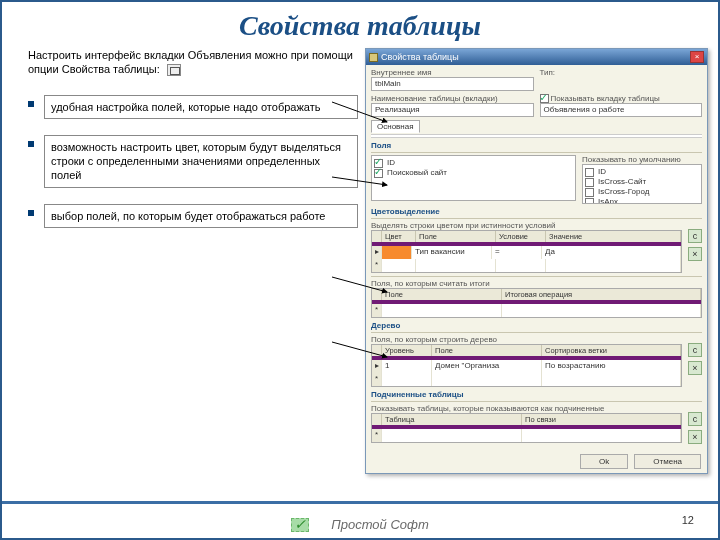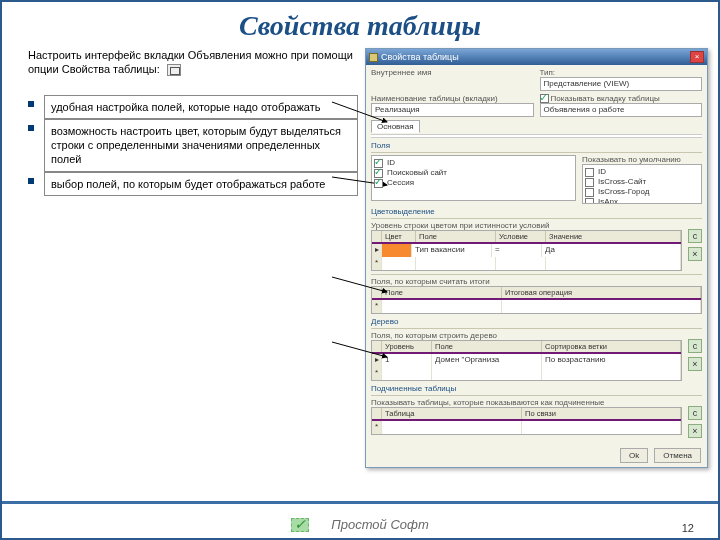--- a/index.html
+++ b/index.html
@@ -3,59 +3,59 @@
 <meta charset="utf-8">
 <style>
   *{box-sizing:border-box;margin:0;padding:0;font-family:Arial,Helvetica,sans-serif}
   body{width:720px;height:540px;background:#fff;position:relative;border:2px solid #2b5a8c;overflow:hidden}
   .title{font:bold italic 28px Georgia,serif;color:#1b4f85;text-align:center;padding:8px 0 6px}
   .content{display:flex;padding:0 10px 0 26px}
   .left{width:330px;position:relative}
   .intro{font-size:11px;line-height:1.3;margin:0 0 18px 0;color:#000}
   .intro .ico{display:inline-block;width:14px;height:12px;border:1px solid #888;background:#eee;vertical-align:middle;position:relative;margin-left:4px}
   .intro .ico::after{content:"";position:absolute;left:2px;top:2px;width:8px;height:6px;border:1px solid #555}
-  .bul{display:flex;margin-bottom:0}
+  .bul{display:flex;margin-bottom:16px}
   .bul .mrk{width:6px;height:6px;background:#003a72;margin:6px 10px 0 0;flex:none}
   .bul .box{border:1px solid #888;padding:4px 6px;font-size:11px;line-height:1.3;background:#fff;flex:1}
   .arrows{position:absolute;left:330px;top:80px}
   .ar{stroke:#000;stroke-width:1;fill:none}
   .arh{fill:#000}
   .scr{width:343px;margin-left:auto;background:#f4f3e7;border:1px solid #7a98b8;box-shadow:2px 2px 4px rgba(0,0,0,.3);font-size:8px;color:#333}
   .scr .tbar{background:linear-gradient(#7aa5d6,#2f5d95);color:#fff;height:16px;display:flex;align-items:center;padding:0 3px;font-size:9px}
   .scr .tbar .ti{flex:1;display:flex;align-items:center;gap:3px}
   .scr .tbar .ti .cube{width:9px;height:9px;background:#d9c77a;border:1px solid #7a6a20}
   .scr .tbar .cls{width:14px;height:12px;background:#d44;border:1px solid #933;color:#fff;text-align:center;line-height:10px;font-size:8px}
   .pad{padding:3px 5px}
   .row{display:flex;gap:6px;margin-bottom:3px;}
   .lbl{color:#555;font-size:8px}
   .inp{height:14px;background:#fff;border:1px solid #aaa;font-size:8px;padding:0 3px;line-height:12px;overflow:hidden;white-space:nowrap}
   .chk{width:9px;height:9px;border:1px solid #777;background:#fff;margin-right:2px;position:relative;flex:none}
   .chk.on::after{content:"✓";position:absolute;left:-1px;top:-3px;font-size:10px;color:#2a6}
   .tabline{height:4px;background:#fff;border-top:1px solid #ccc;border-bottom:1px solid #ccc;margin:2px 0}
   .tabbtn{background:#fff;border:1px solid #aaa;border-bottom-color:#fff;padding:1px 5px;font-size:8px;display:inline-block;margin-bottom:-1px}
-  .sect{color:#1b4f85;font-weight:normal;font-size:8px;margin:3px 0 2px}
+  .sect{color:#1b4f85;font-weight:bold;font-size:8px;margin:3px 0 2px}
   .listbox{flex:1;background:#fff;border:1px solid #aaa;height:46px;padding:2px;overflow:hidden}
   .listbox div{display:flex;align-items:center;gap:2px;font-size:8px;line-height:10px}
   .btns{display:flex;flex-direction:column;gap:4px;margin-top:8px}
   .sq{width:14px;height:14px;background:#d8e8d0;border:1px solid #8aac7f;text-align:center;line-height:12px;font-size:9px}
   .grid{background:#fff;border:1px solid #aaa}
-  .grid .ghead{display:flex;background:#ebe9d8;border-bottom:2px solid #701a75;font-size:7.5px}
+  .grid .ghead{display:flex;background:#ebe9d8;border-bottom:4px solid #701a75;font-size:7.5px}
   .grid .ghead div{border-right:1px solid #c9c6b0;padding:1px 3px}
   .grid .grow{display:flex;font-size:8px}
   .grid .grow div{border-right:1px solid #e4e2d2;padding:1px 3px;height:13px;overflow:hidden}
   .grid .mrk2{width:10px;background:#ebe9d8;border-right:1px solid #c9c6b0;text-align:center}
   .swo{width:30px;background:#f78a2e}
   .sectline{height:1px;background:#c9c6b0;margin:1px 0 2px}
   .ftr{display:flex;justify-content:flex-end;gap:6px;padding:4px 6px;background:#f4f3e7}
-  .ftr .bt{background:#efede0;border:1px solid #aaa;padding:2px 8px;font-size:8px}
+  .ftr .bt{background:#efede0;border:1px solid #aaa;padding:2px 18px;font-size:8px}
   .page-ftr{position:absolute;bottom:6px;left:0;right:0;display:flex;align-items:center;justify-content:center}
   .page-ftr .brand{display:flex;align-items:center;gap:22px;color:#6a6a6a;font-size:13px;font-style:italic}
   .page-ftr .brand .chkm{width:18px;height:14px;background:#a7dca7;border:1px dashed #6bb66b;position:relative}
   .page-ftr .brand .chkm::after{content:"✓";color:#2b8a2b;position:absolute;left:2px;top:-3px;font-size:14px}
-  .page-num{position:absolute;right:24px;bottom:4px;font-size:11px;color:#333}
+  .page-num{position:absolute;right:24px;bottom:12px;font-size:11px;color:#333}
   .blueband{position:absolute;left:0;right:0;bottom:34px;height:3px;background:#3b6ea5}
 </style>
 </head>
 <body>
 
 <h1 class="title">Свойства таблицы</h1>
 
 <div class="content">
   <div class="left">
     <p class="intro">
@@ -92,24 +92,24 @@
       <div class="ti">
           <span class="cube"></span>
           <span>Свойства таблицы</span>
         </div>
       <div class="cls">×</div>
     </div>
     <div class="pad">
       <div class="row">
         <div style="flex:1">
           <div class="lbl">Внутреннее имя</div>
+          <div class="inp">tblMain</div>
         </div>
         <div style="flex:1">
           <div class="lbl">Тип:</div>
-          <div class="inp">Представление (VIEW)</div>
         </div>
       </div>
       <div class="row">
         <div style="flex:1">
           <div class="lbl">Наименование таблицы (вкладки)</div>
           <div class="inp">Реализация</div>
         </div>
         <div style="flex:1">
           <div style="display:flex;align-items:center">
               <span class="chk on"></span>
@@ -126,24 +126,20 @@
       <div class="row" style="align-items:flex-start">
         <div class="listbox">
           <div>
               <span class="chk on"></span>
               <span>ID</span>
             </div>
           <div>
               <span class="chk on"></span>
               <span>Поисковый сайт</span>
             </div>
-          <div>
-              <span class="chk on"></span>
-              <span>Сессия</span>
-            </div>
         </div>
         <div style="width:120px">
           <div class="lbl">Показывать по умолчанию</div>
           <div class="listbox" style="height:40px">
             <div>
                 <span class="chk"></span>
                 <span>ID</span>
               </div>
             <div>
                 <span class="chk"></span>
@@ -158,21 +154,21 @@
                 <span>IsАрх</span>
               </div>
           </div>
         </div>
       </div>
 
       <div class="sect">Цветовыделение</div>
       <div class="sectline"></div>
       <div class="row">
         <div style="flex:1">
-          <div class="lbl">Уровень строки цветом при истинности условий</div>
+          <div class="lbl">Выделять строки цветом при истинности условий</div>
           <div class="grid">
             <div class="ghead">
                 <div class="mrk2"></div>
                 <div style="width:34px">Цвет</div>
                 <div style="width:80px">Поле</div>
                 <div style="width:50px">Условие</div>
                 <div style="flex:1">Значение</div>
               </div>
             <div class="grow">
                 <div class="mrk2">▸</div>

